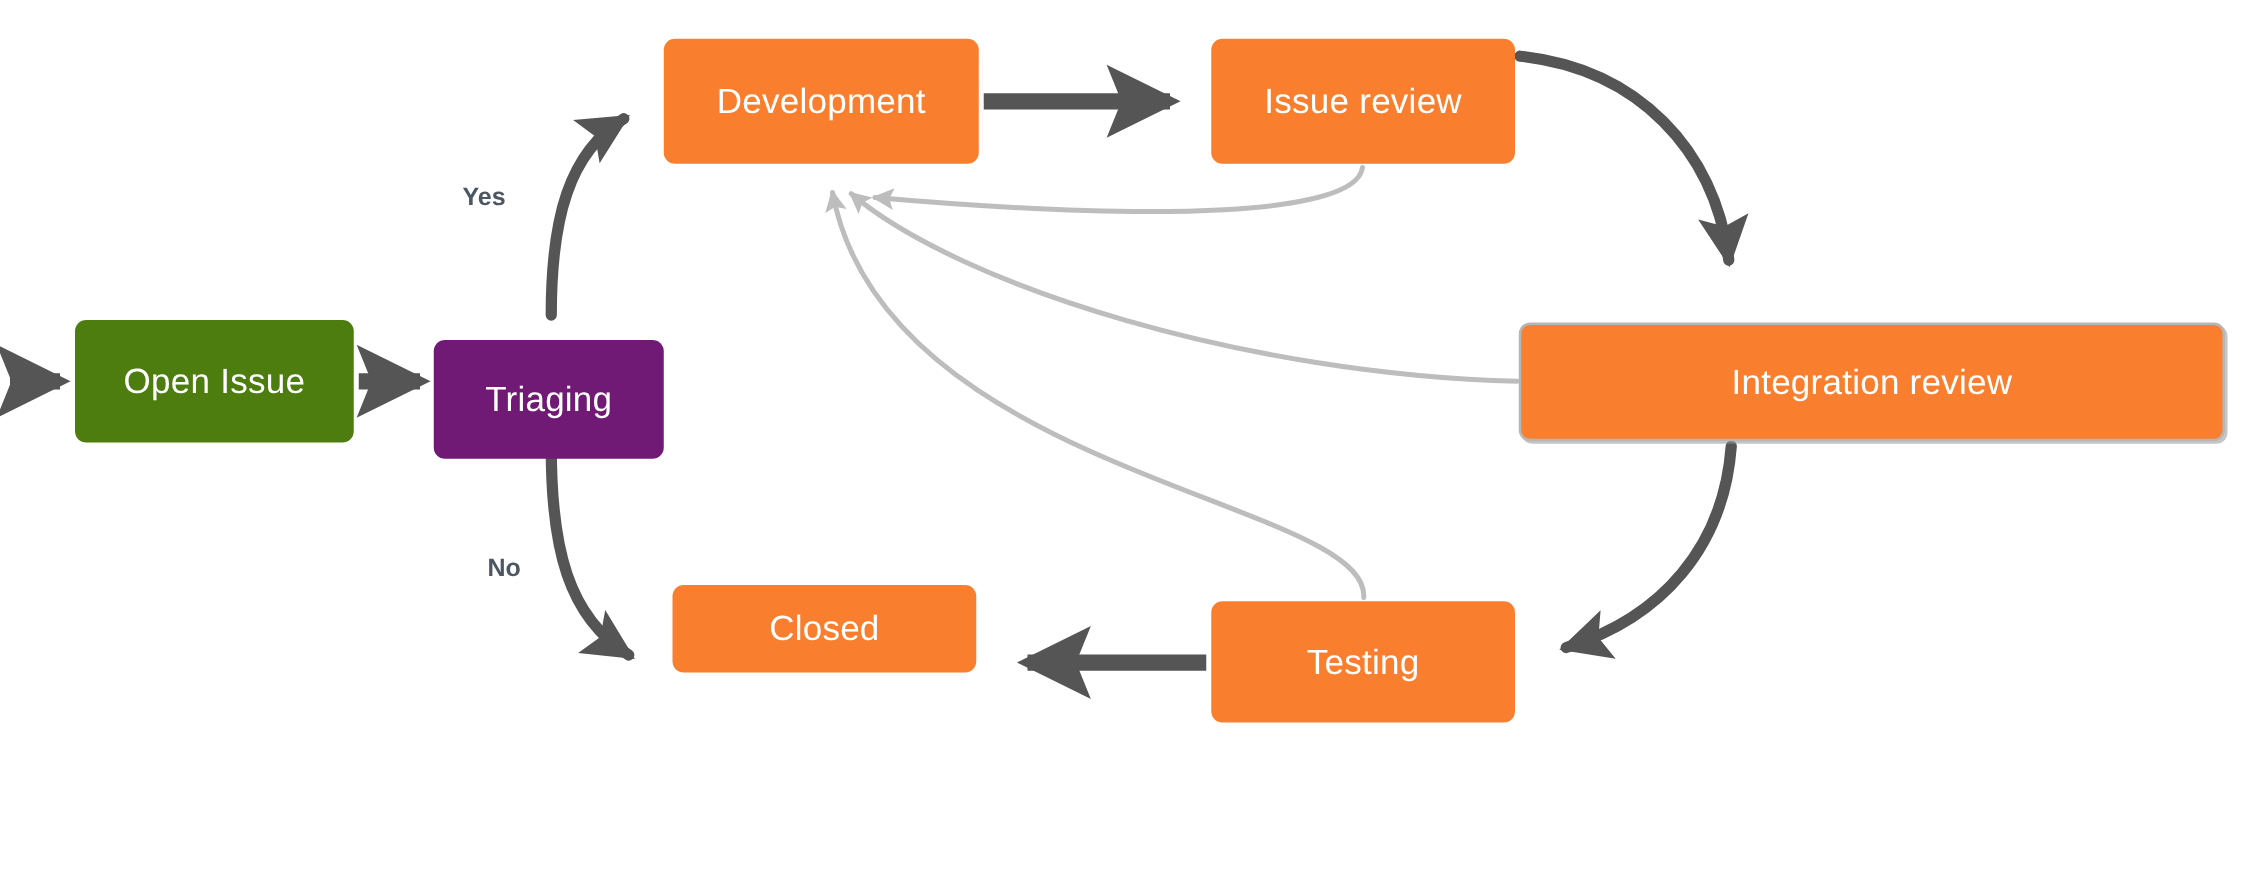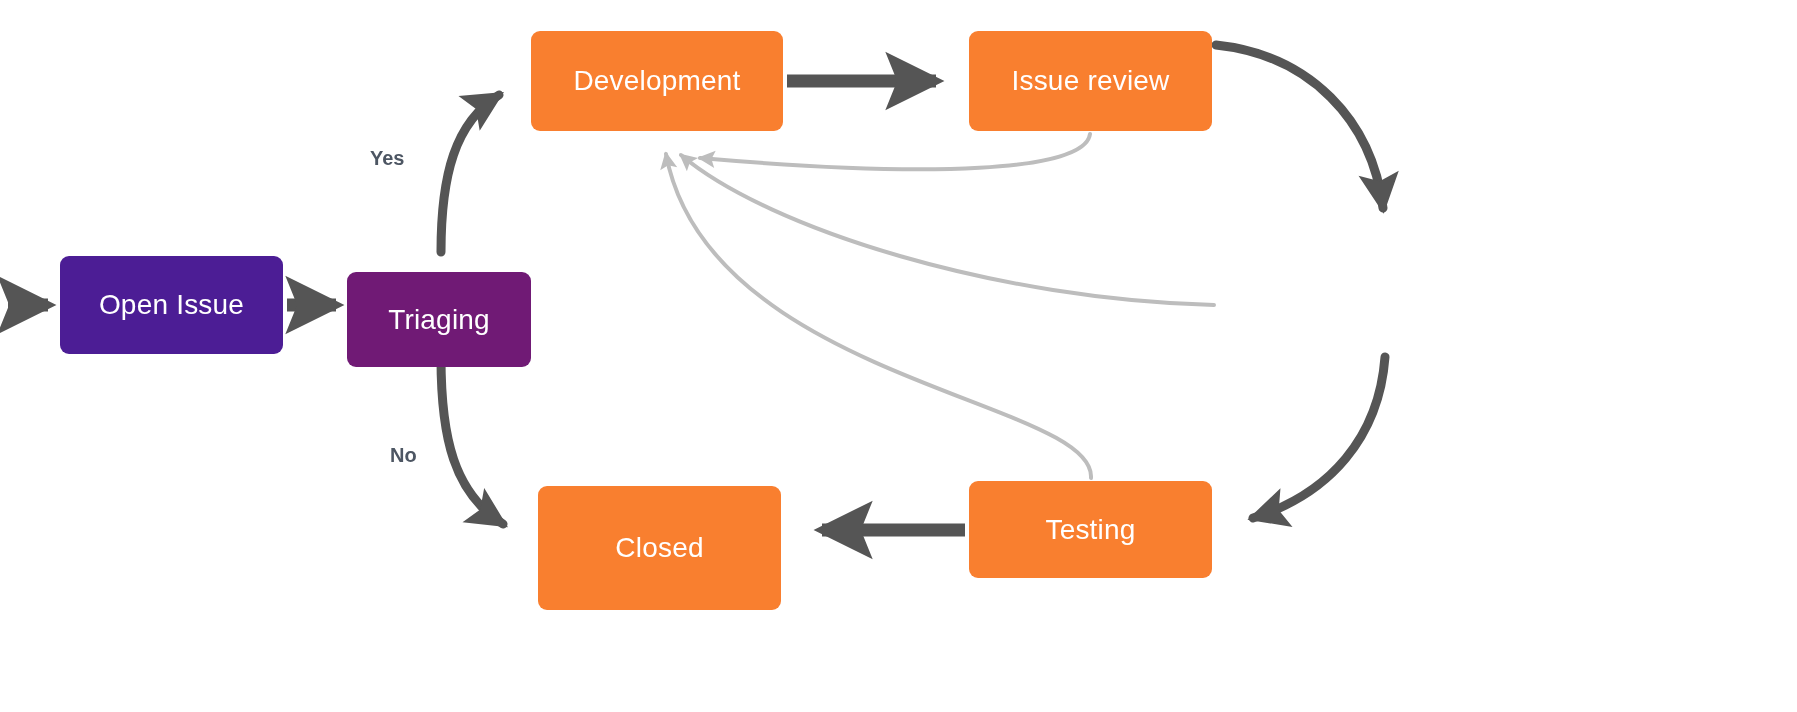--- a/index.html
+++ b/index.html
@@ -111,35 +111,38 @@
 
     <g>
       <path d="M 1214 305 C 1000 300 770 230 681 155" stroke="#bdbdbd" stroke-width="4" fill="none" stroke-linecap="round" marker-end="url(#arrow-gray)"></path>
     </g>
 
     <g>
       <path d="M 1091 478 C 1096 400 708 380 666 154" stroke="#bdbdbd" stroke-width="4" fill="none" stroke-linecap="round" marker-end="url(#arrow-gray)"></path>
     </g>
   </svg>
 
-  <div class="node" id="node-open-issue" style="left: 60px; top: 256px; width: 223px; height: 98px; background: #4c1d95; color: rgb(255, 255, 255);">
+  <div class="node" id="node-open-issue" style="left: 60px; top: 256px; width: 223px; height: 98px; background: #4d7c0f; color: rgb(255, 255, 255);">
     <span class="node-label">Open Issue</span>
   </div>
   <div class="node" id="node-triaging" style="left: 347px; top: 272px; width: 184px; height: 95px; background: #701a75; color: rgb(255, 255, 255);">
     <span class="node-label">Triaging</span>
   </div>
   <div class="node" id="node-development" style="left: 531px; top: 31px; width: 252px; height: 100px; background: rgb(249, 127, 47); color: rgb(255, 255, 255);">
     <span class="node-label">Development</span>
   </div>
   <div class="node" id="node-peer-review" style="left: 969px; top: 31px; width: 243px; height: 100px; background: rgb(249, 127, 47); color: rgb(255, 255, 255);">
     <span class="node-label">Issue review</span>
   </div>
+  <div class="node bordered" id="node-integration-review" style="left: 1215px; top: 258px; width: 565px; height: 95px; background: rgb(249, 127, 47); color: rgb(255, 255, 255);">
+    <span class="node-label">Integration review</span>
+  </div>
   <div class="node" id="node-testing" style="left: 969px; top: 481px; width: 243px; height: 97px; background: rgb(249, 127, 47); color: rgb(255, 255, 255);">
     <span class="node-label">Testing</span>
   </div>
-  <div class="node" id="node-closed" style="left: 538px; top: 486px; width: 243px; height: 124px; background: rgb(249, 127, 47); color: rgb(255, 255, 255);">
+  <div class="node" id="node-closed" style="left: 538px; top: 468px; width: 243px; height: 70px; background: rgb(249, 127, 47); color: rgb(255, 255, 255);">
     <span class="node-label">Closed</span>
   </div>
 
   <div class="edge-label" id="label-yes" style="left: 370px; top: 148px; color: rgb(77, 86, 99);">Yes</div>
   <div class="edge-label" id="label-no" style="left: 390px; top: 425px; color: rgb(77, 86, 99); margin-top: 20px;">No</div>
 
 </div>
 
 </body></html>

